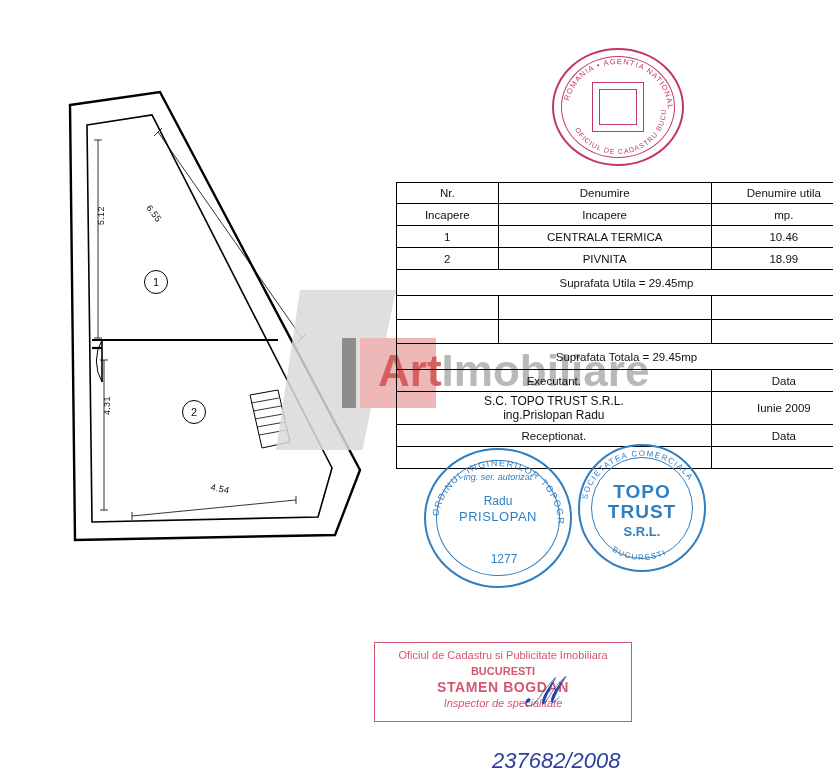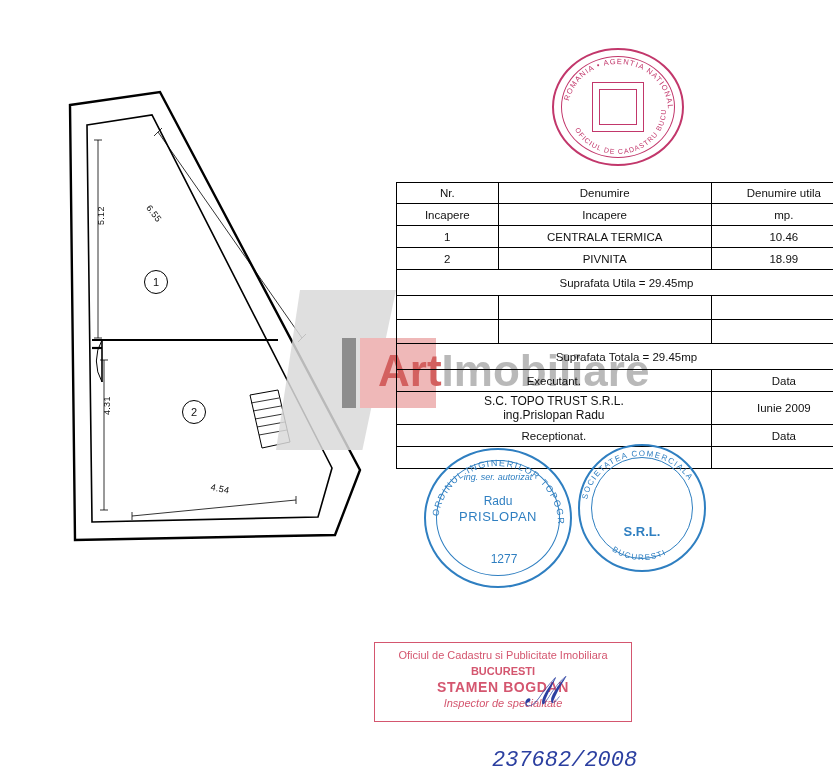--- a/index.html
+++ b/index.html
@@ -254,21 +254,21 @@
     font-family: "DejaVu Serif", serif;
     font-style: italic;
     transform: rotate(-8deg);
   }
 
   .docnum {
     position: absolute;
     left: 492px; top: 748px;
     color: #2b3fa0;
     font-size: 22px;
-    font-family: Liberation Mono, monospace;
+    font-family: Liberation Sans, sans-serif;
     font-style: italic;
   }
 </style>
 </head>
 <body>
 
 <div class="plan-wrap">
   <svg class="plan-svg" width="360" height="500" viewBox="0 0 360 500">
 
     <polygon points="30,35 120,22 320,400 295,465 35,470" fill="none" stroke="#000" stroke-width="2.4"></polygon>
@@ -436,20 +436,24 @@
       <path id="topoArcTop" d="M8,66 A56,54 0 0 1 120,66"></path>
       <path id="topoArcBot" d="M12,66 A52,50 0 0 0 116,66"></path>
     </defs>
     <text font-size="8" fill="#2f7fc1" font-family="Liberation Sans, sans-serif" letter-spacing="1.3">
       <textPath href="#topoArcTop" startOffset="6%">SOCIETATEA COMERCIALA</textPath>
     </text>
     <text font-size="8" fill="#2f7fc1" font-family="Liberation Sans, sans-serif" letter-spacing="1.3">
       <textPath href="#topoArcBot" startOffset="30%">BUCURESTI</textPath>
     </text>
   </svg>
+  <div class="topo-main">
+    <div>TOPO</div>
+    <div>TRUST</div>
+  </div>
   <div class="topo-srl">S.R.L.</div>
 </div>
 
 <div class="stamp" id="stamp-ocpi">
   <div>Oficiul de Cadastru si Publicitate Imobiliara</div>
   <div class="bucuresti">BUCURESTI</div>
   <div class="name">STAMEN BOGDAN</div>
   <div class="insp">Inspector de specialitate</div>
 </div>
 

